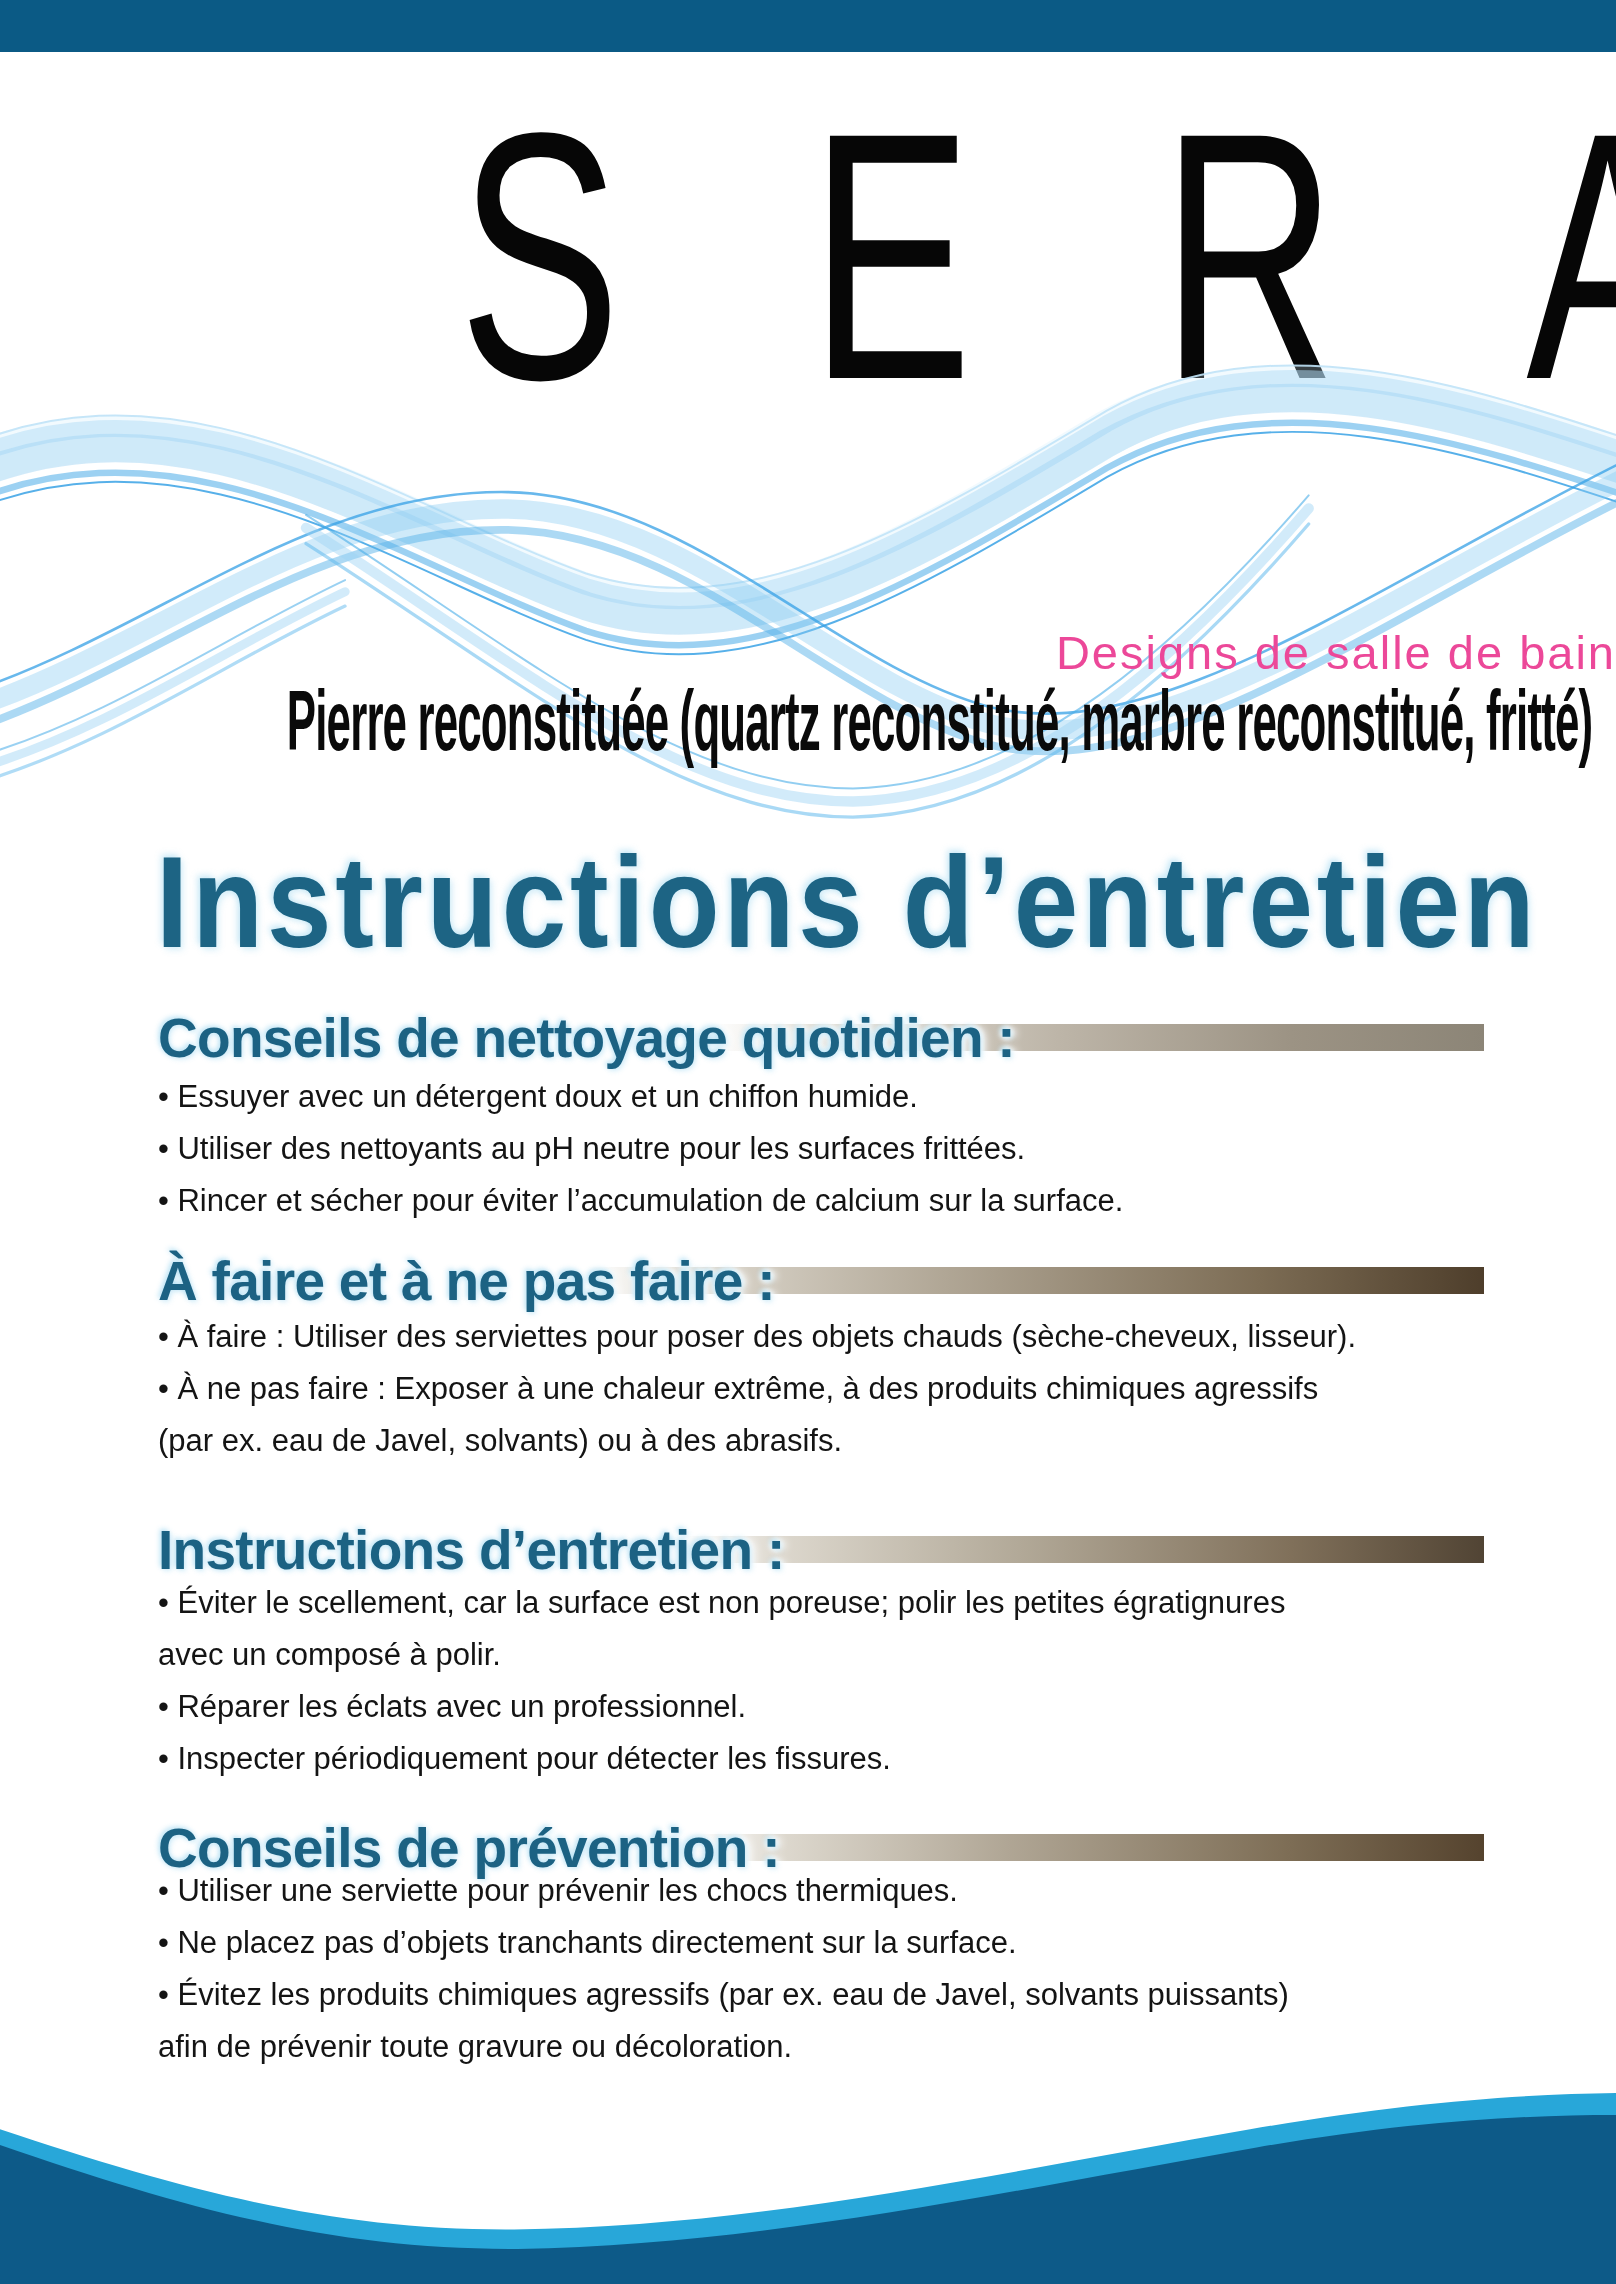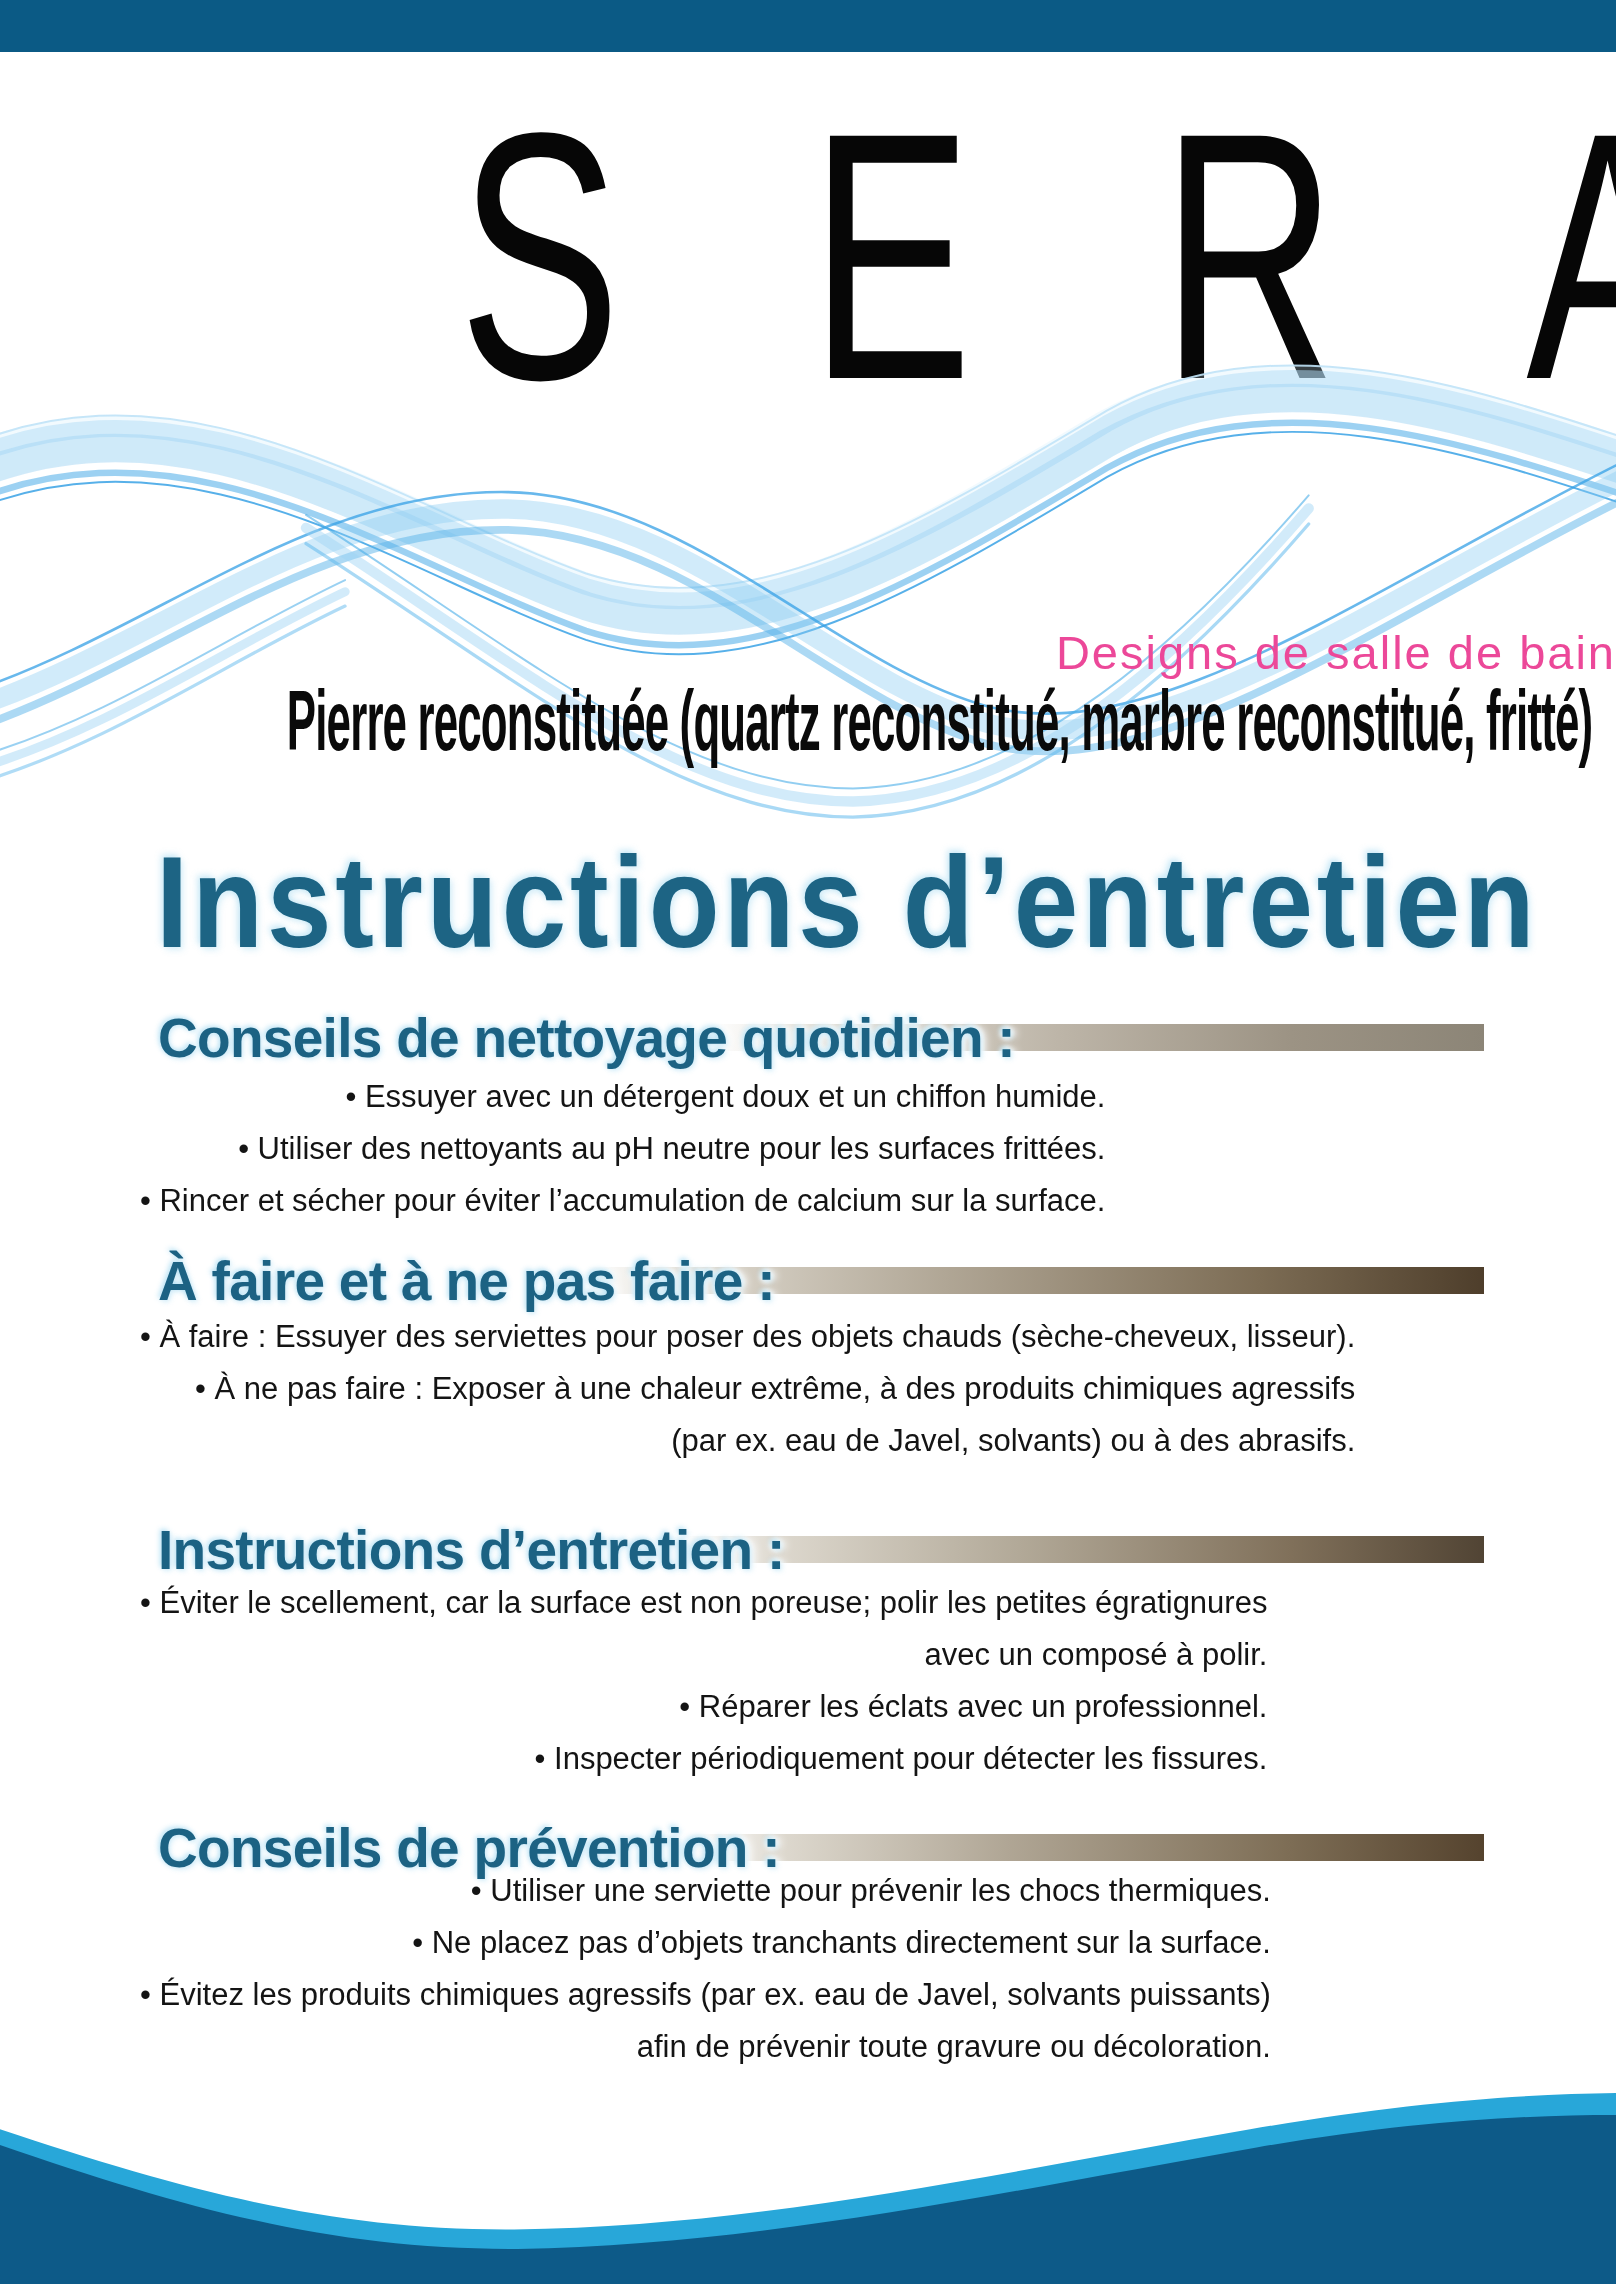--- a/index.html
+++ b/index.html
@@ -67,21 +67,21 @@
       0 2.6px 5.2px #ffffff, 0 -2.6px 5.2px #ffffff,
       5.2px 0 9px #ffffff;
   }
   .sect .rule{position:absolute;top:15.6px;height:27px;right:0;z-index:0;}
   .s1 .rule{left:553px;background:linear-gradient(90deg,rgba(245,244,240,0) 0%,#e2ded5 14%,#bdb5a8 45%,#9c9384 75%,#8c8577 100%);}
   .s2 .rule{left:430px;background:linear-gradient(90deg,rgba(245,244,240,0) 0%,#ddd8ce 12%,#b0a695 40%,#7c6c54 75%,#4e3e2b 100%);}
   .s3 .rule{left:524px;background:linear-gradient(90deg,rgba(245,244,240,0) 0%,#ddd8ce 12%,#b2a998 42%,#80705a 76%,#514434 100%);}
   .s4 .rule{left:531px;background:linear-gradient(90deg,rgba(245,244,240,0) 0%,#ddd8ce 12%,#b0a695 40%,#7e6e56 75%,#55432e 100%);}
 
   
-  .lines{position:absolute;left:140px;color:#141414;text-align:right;}
+  .lines{position:absolute;left:158px;color:#141414;}
   .lines .ln{font-size:31px;line-height:52px;white-space:nowrap;}
 
   
   .footer{position:absolute;left:0;bottom:0;width:1616px;height:260px;}
 </style>
 </head>
 <body>
 
 <div class="page">
 
@@ -131,21 +131,21 @@
     <div class="ln">• Essuyer avec un détergent doux et un chiffon humide.</div>
     <div class="ln">• Utiliser des nettoyants au pH neutre pour les surfaces frittées.</div>
     <div class="ln">• Rincer et sécher pour éviter l’accumulation de calcium sur la surface.</div>
   </div>
 
   <div class="sect s2" style="top:1251px;">
     <span class="head">À faire et à ne pas faire :</span>
     <span class="rule"></span>
   </div>
   <div class="lines" style="top:1311px;">
-    <div class="ln">• À faire : Essuyer des serviettes pour poser des objets chauds (sèche-cheveux, lisseur).</div>
+    <div class="ln">• À faire : Utiliser des serviettes pour poser des objets chauds (sèche-cheveux, lisseur).</div>
     <div class="ln">• À ne pas faire : Exposer à une chaleur extrême, à des produits chimiques agressifs</div>
     <div class="ln">(par ex. eau de Javel, solvants) ou à des abrasifs.</div>
   </div>
 
   <div class="sect s3" style="top:1508px;margin-top:12px;">
     <span class="head">Instructions d’entretien :</span>
     <span class="rule"></span>
   </div>
   <div class="lines" style="top:1561px;margin-top:16px;">
     <div class="ln">• Éviter le scellement, car la surface est non poreuse; polir les petites égratignures</div>

